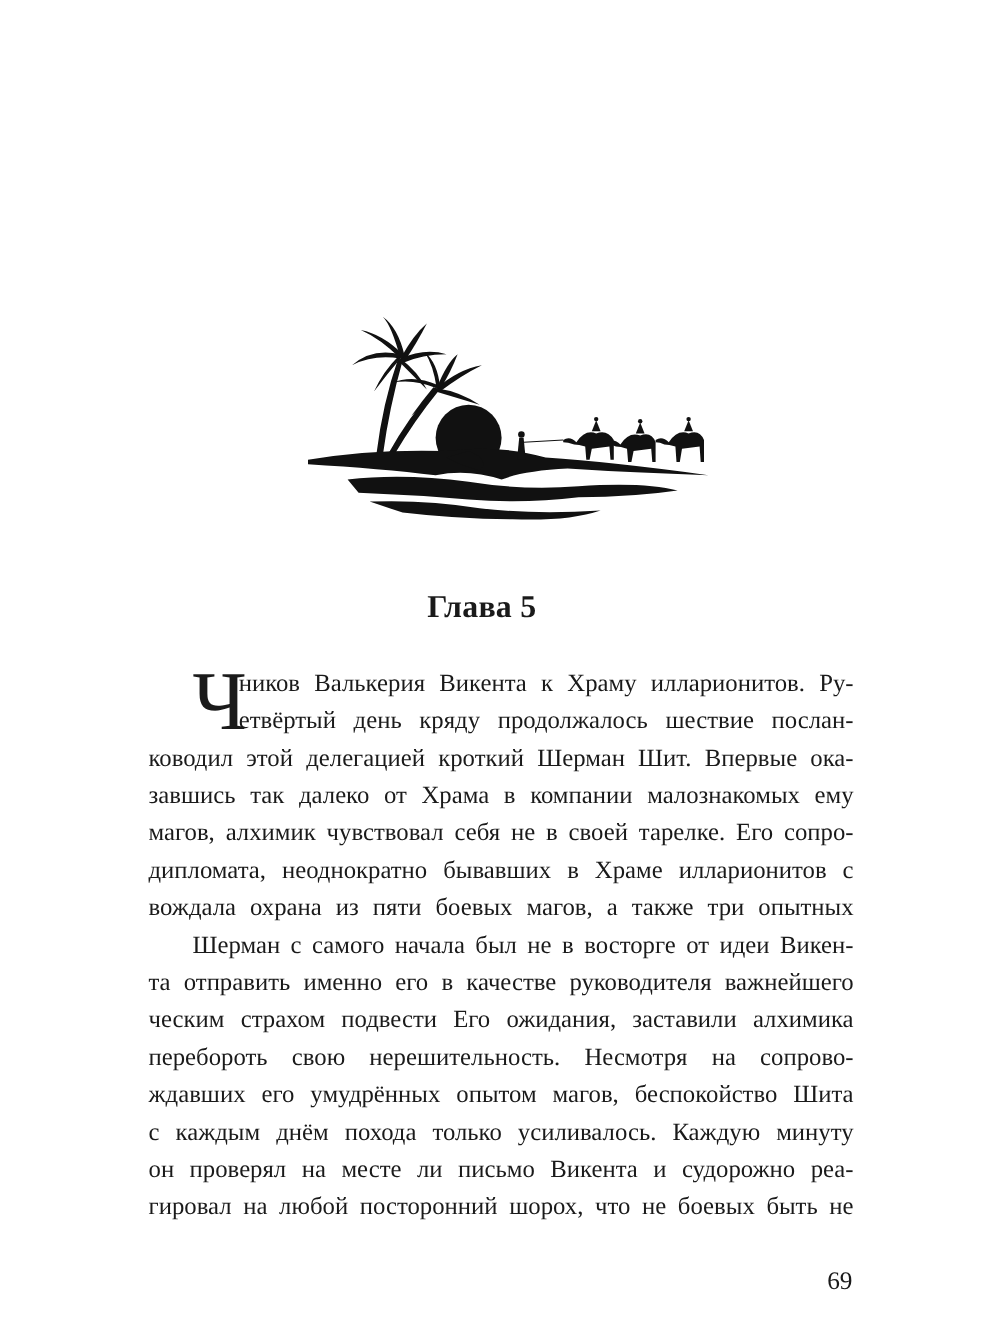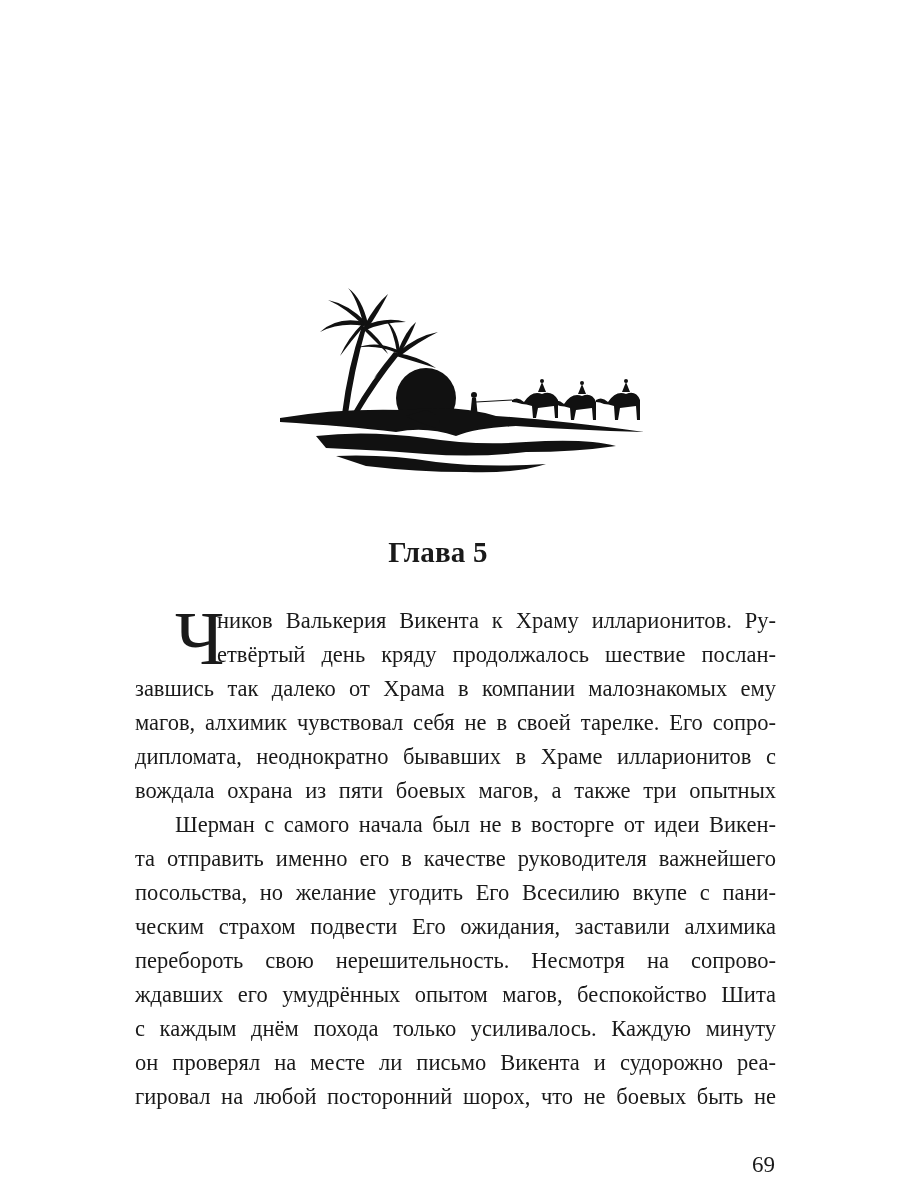--- a/index.html
+++ b/index.html
@@ -86,30 +86,30 @@
   </svg>
 
   <div class="chapter-title">Глава 5</div>
 
   <div class="body-text">
     <span class="dropcap">Ч</span>
 
     <div>
       <span class="line dropcap-line">ников Валькерия Викента к Храму илларионитов. Ру-</span>
       <span class="line dropcap-line">етвёртый день кряду продолжалось шествие послан-</span>
+      <span class="line">ководил этой делегацией кроткий Шерман Шит. Впервые ока-</span>
       <span class="line">завшись так далеко от Храма в компании малознакомых ему</span>
       <span class="line">магов, алхимик чувствовал себя не в своей тарелке. Его сопро-</span>
       <span class="line">дипломата, неоднократно бывавших в Храме илларионитов с</span>
       <span class="line">вождала охрана из пяти боевых магов, а также три опытных</span>
     </div>
 
     <div>
       <span class="line indent-line">Шерман с самого начала был не в восторге от идеи Викен-</span>
       <span class="line">та отправить именно его в качестве руководителя важнейшего</span>
-      <span class="line">посольства, но желание угодить Его Всесилию вкупе с пани-</span>
       <span class="line">ческим страхом подвести Его ожидания, заставили алхимика</span>
       <span class="line">перебороть свою нерешительность. Несмотря на сопрово-</span>
       <span class="line">ждавших его умудрённых опытом магов, беспокойство Шита</span>
       <span class="line">с каждым днём похода только усиливалось. Каждую минуту</span>
       <span class="line">он проверял на месте ли письмо Викента и судорожно реа-</span>
       <span class="line">гировал на любой посторонний шорох, что не боевых быть не</span>
     </div>
   </div>
 
   <div class="page-number">69</div>

